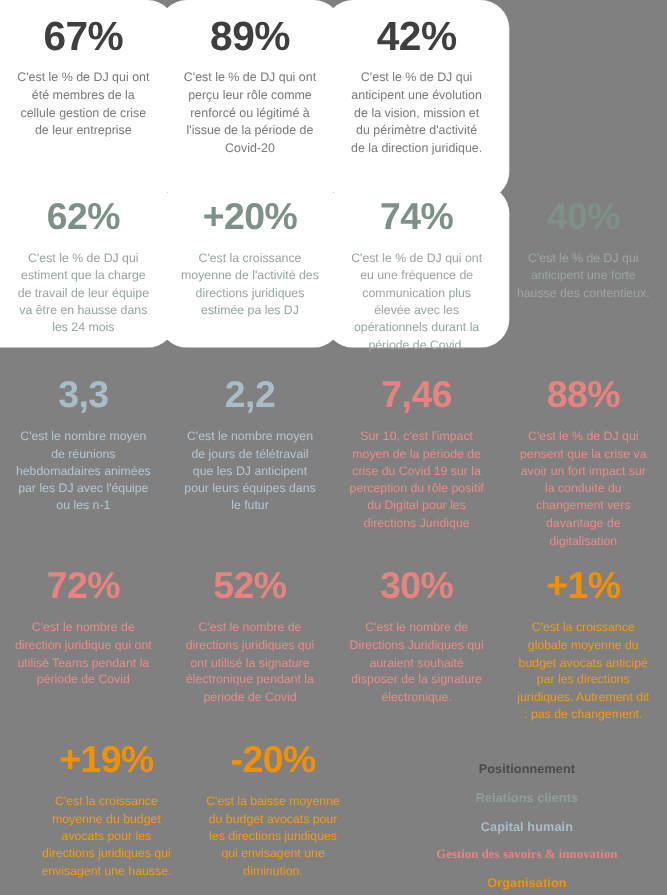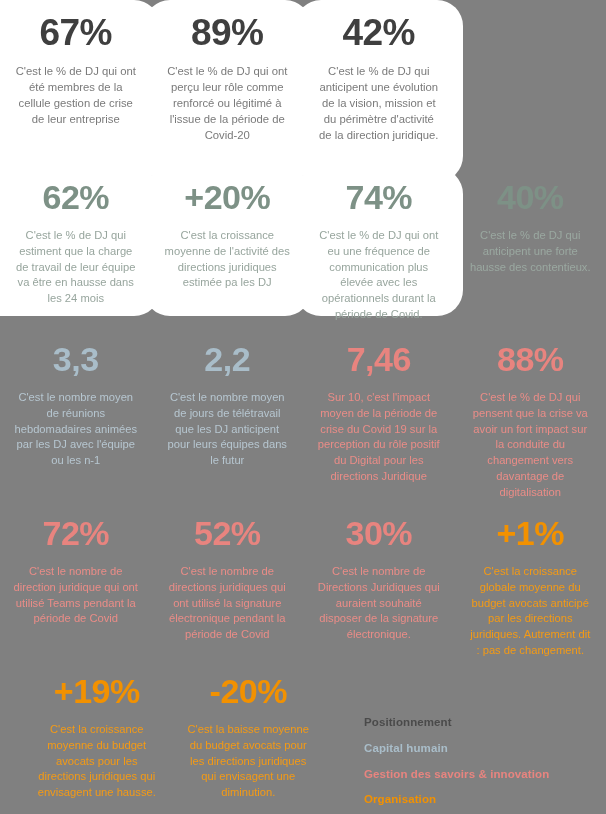--- a/index.html
+++ b/index.html
@@ -95,37 +95,37 @@
   .theme-savoirs .stat { color: #e8847f; }
   .theme-savoirs .desc { color: #ea8c87; }
 
   .theme-organisation .stat { color: #f29100; }
   .theme-organisation .desc { color: #f49a14; }
 
   
   #legend {
     position: absolute;
     right: 12px;
-    top: 716px;
+    top: 694px;
     width: 230px;
-    text-align: left;
+    text-align: center;
     z-index: 3;
   }
   .legend-item {
     font-size: 11.5px;
     font-weight: bold;
     line-height: 1.2;
     margin-bottom: 12px;
     letter-spacing: 0.1px;
   }
   .legend-item:last-child { margin-bottom: 0; }
   .lg-positionnement { color: #4a4a4a; }
   .lg-relations      { color: #8ea096; }
   .lg-capital        { color: #a9bdc9; }
-  .lg-savoirs        { color: #e8847f; }
+  .lg-savoirs        { color: #e8847f; font-family: Liberation Serif, serif; }
   .lg-organisation   { color: #f29100; }
 </style>
 </head>
 <body>
 
 <div id="infographic">
 
   <div class="row row-1">
     <div class="cell w151 card edge-left theme-positionnement">
       <div class="stat">67%</div>
@@ -207,18 +207,19 @@
     <div class="cell w151 theme-organisation">
       <div class="stat">-20%</div>
       <div class="desc">C'est la baisse moyenne du budget avocats pour les directions juridiques qui envisagent une diminution.</div>
     </div>
     <div class="cell w151"></div>
     <div class="cell w151"></div>
   </div>
 
   <div id="legend">
     <div class="legend-item lg-positionnement">Positionnement</div>
+    <div class="legend-item lg-relations">Relations clients</div>
     <div class="legend-item lg-capital">Capital humain</div>
     <div class="legend-item lg-savoirs">Gestion des savoirs &amp; innovation</div>
     <div class="legend-item lg-organisation">Organisation</div>
   </div>
 
 </div>
 
 </body></html>

